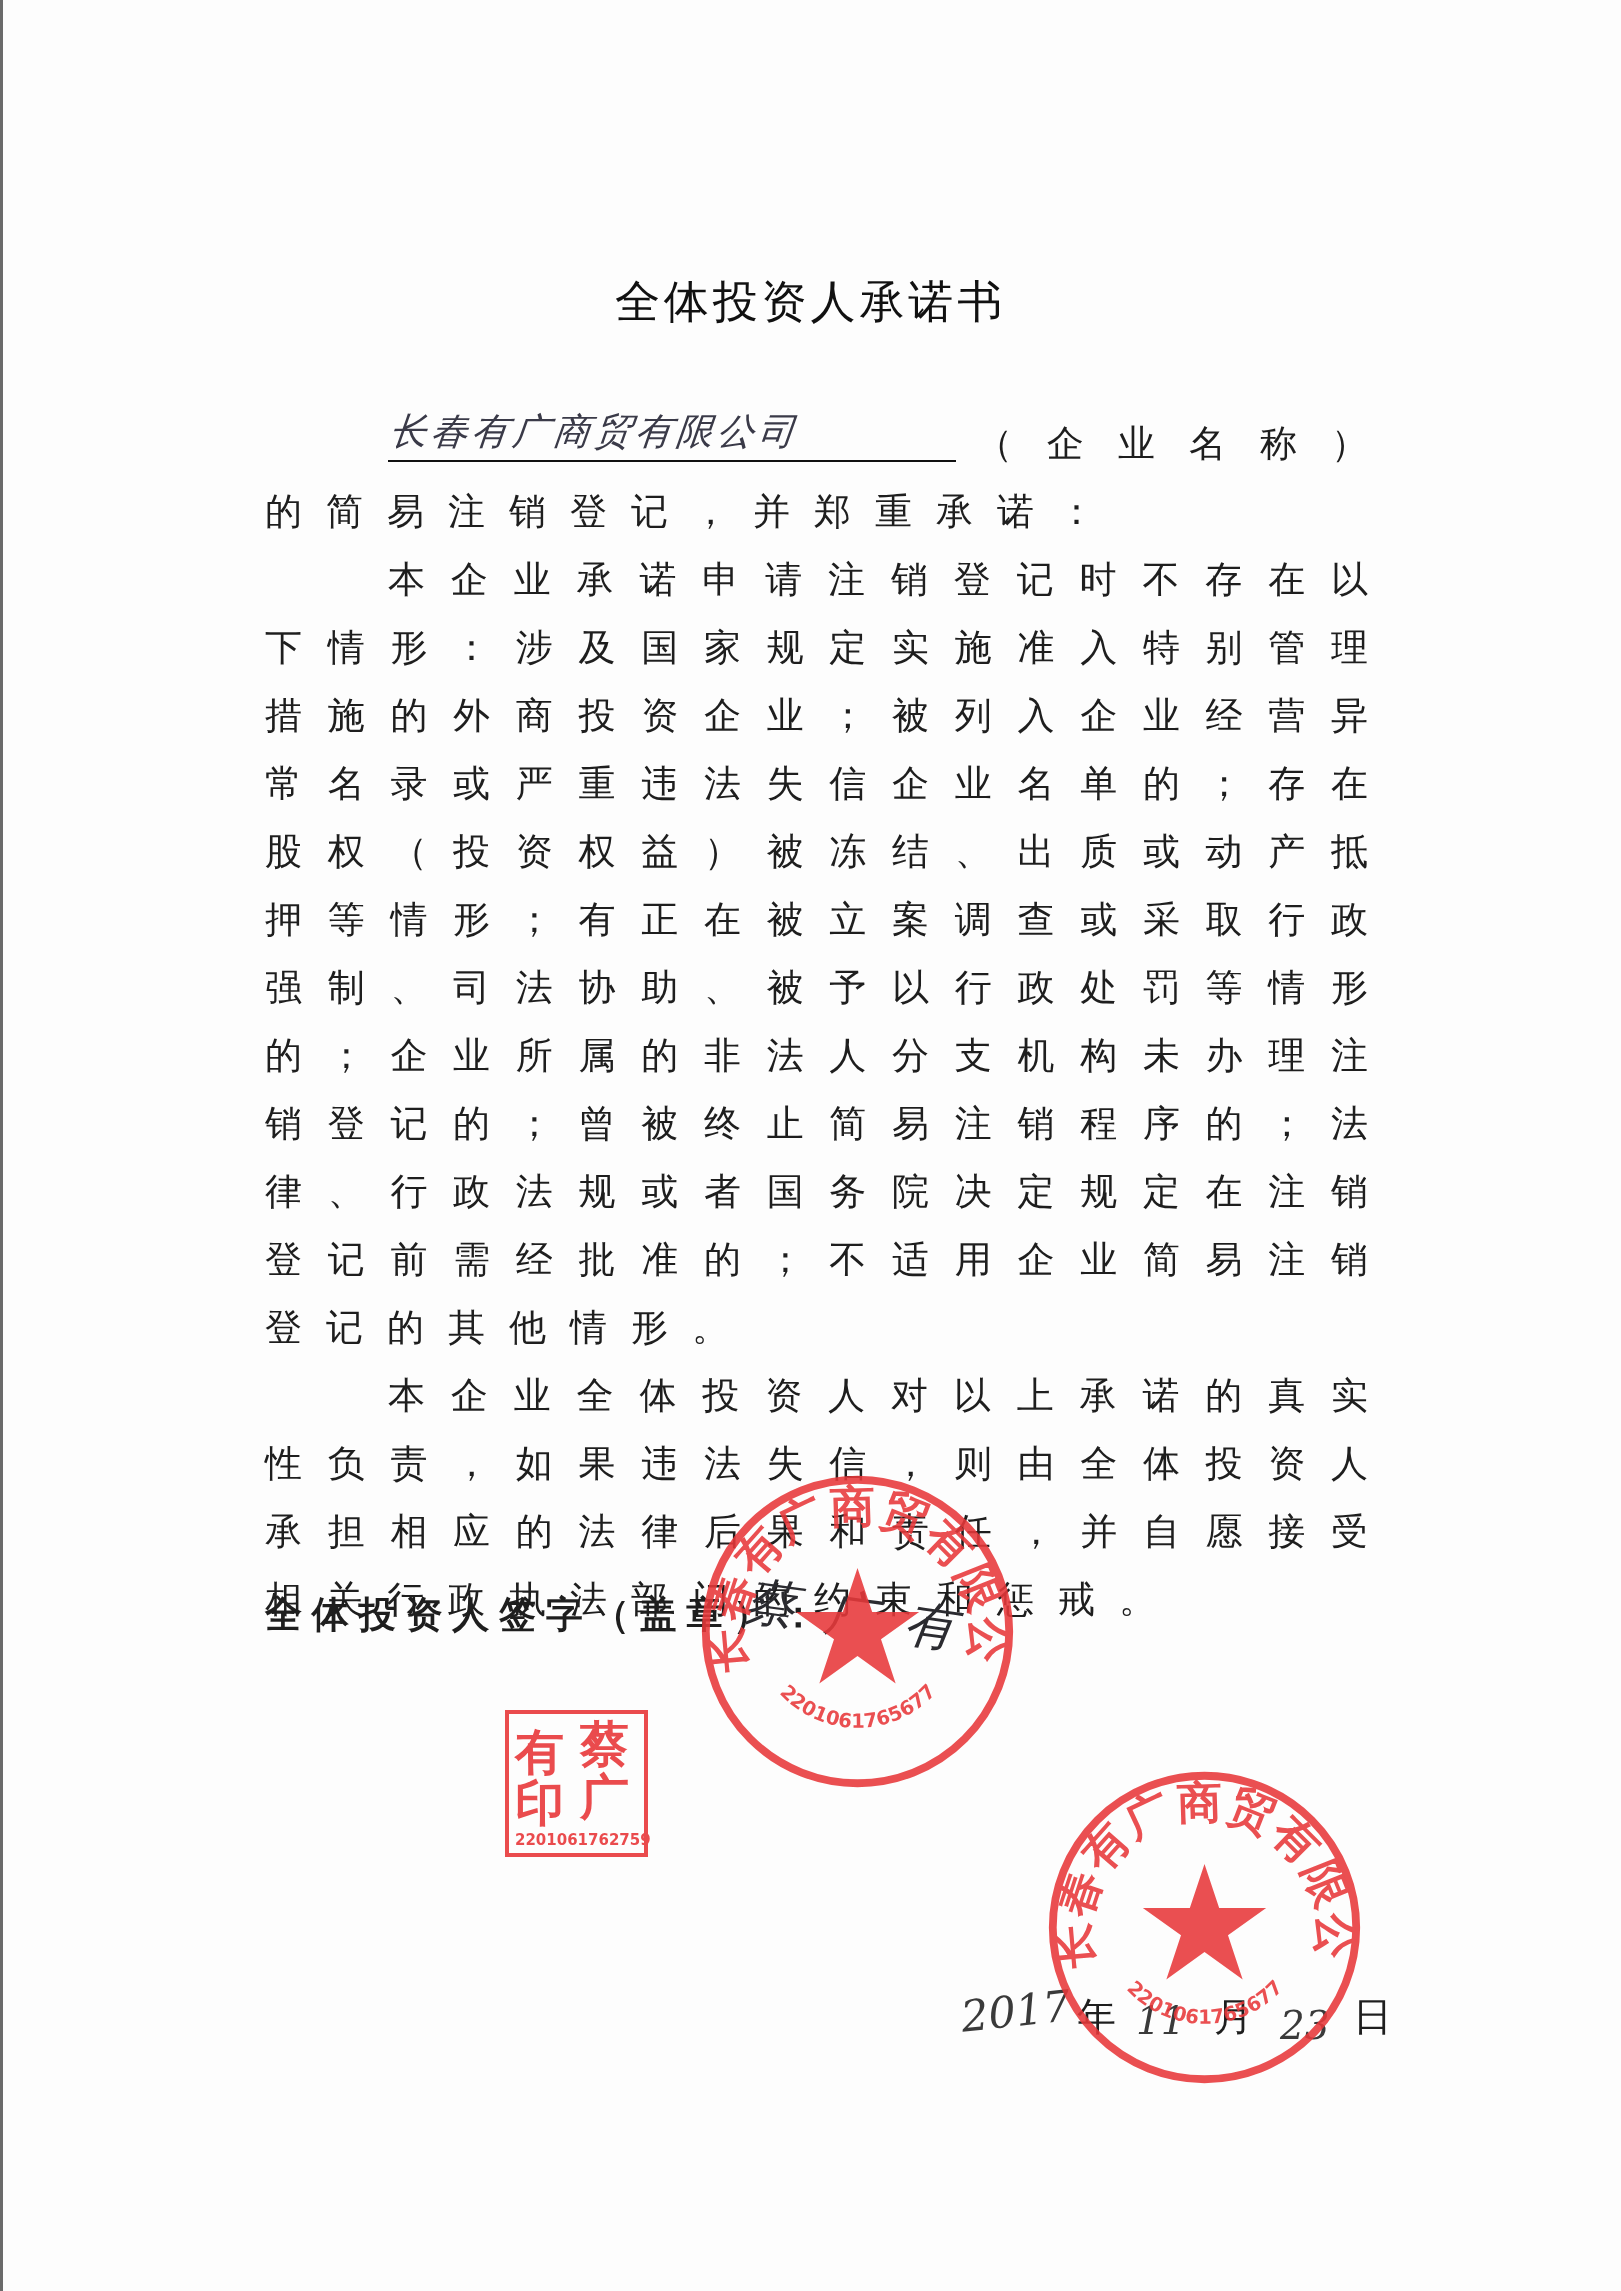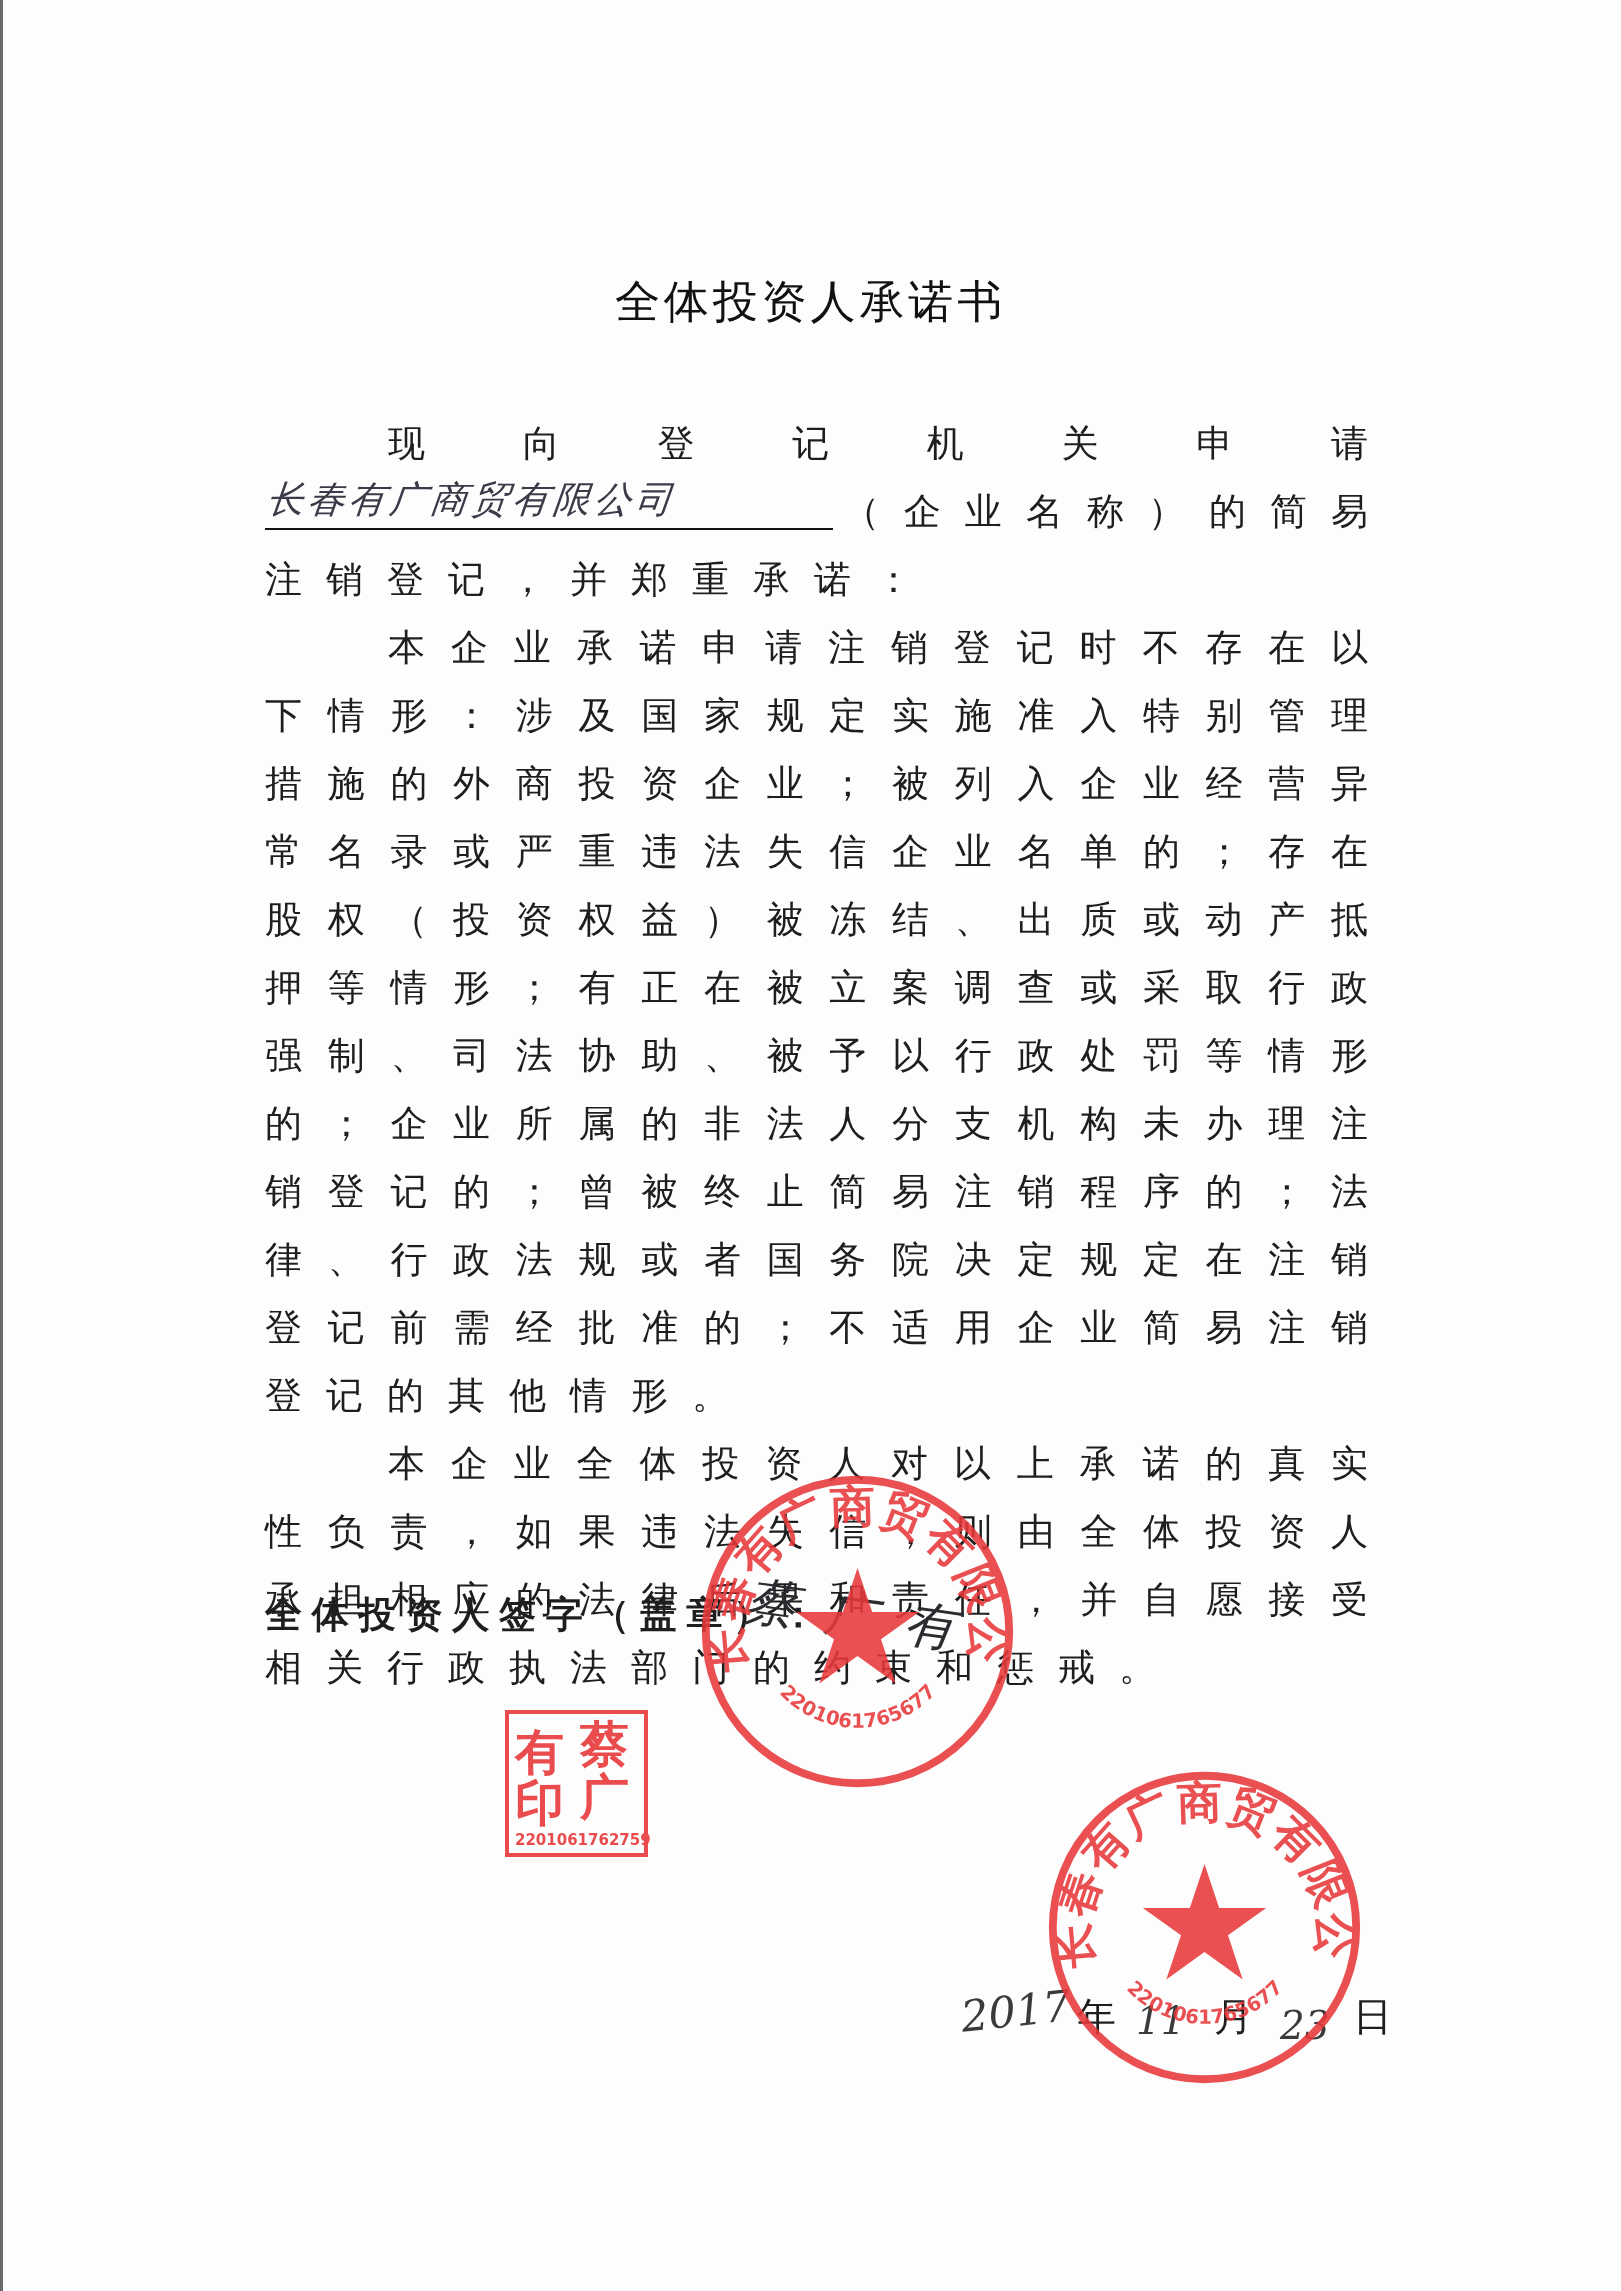--- a/index.html
+++ b/index.html
@@ -53,21 +53,21 @@
     .sq-seal .num { position: absolute; left: 6px; bottom: 3.9px; font-size: 15px; font-weight: bold; letter-spacing: 0; font-family: "DejaVu Sans", sans-serif; }
   </style>
 </head>
 <body>
 
 <div class="left-edge"></div>
 
 <div class="title">全体投资人承诺书</div>
 
 <div class="body-text">
-  <p class="para"><span>现向登记机关申请</span><span class="line-fill"><span class="hand-name">长春有广商贸有限公司</span></span><span>（企业名称）的简易注销登记，并郑重承诺：</span></p>
+  <p class="para"><span class="line-fill"><span class="hand-name">长春有广商贸有限公司</span></span><span>（企业名称）的简易注销登记，并郑重承诺：</span></p>
   <p class="para">本企业承诺申请注销登记时不存在以下情形：涉及国家规定实施准入特别管理措施的外商投资企业；被列入企业经营异常名录或严重违法失信企业名单的；存在股权（投资权益）被冻结、出质或动产抵押等情形；有正在被立案调查或采取行政强制、司法协助、被予以行政处罚等情形的；企业所属的非法人分支机构未办理注销登记的；曾被终止简易注销程序的；法律、行政法规或者国务院决定规定在注销登记前需经批准的；不适用企业简易注销登记的其他情形。</p>
   <p class="para">本企业全体投资人对以上承诺的真实性负责，如果违法失信，则由全体投资人承担相应的法律后果和责任，并自愿接受相关行政执法部门的约束和惩戒。</p>
 </div>
 
 <div class="sign-line">全体投资人签字（盖章）：</div>
 <div class="signature">蔡广有</div>
 
 <div class="sq-seal">
   <span class="c" style="left:5.9px; top:13.7px;">有</span>
   <span class="c" style="left:71px; top:5.9px;">蔡</span>

